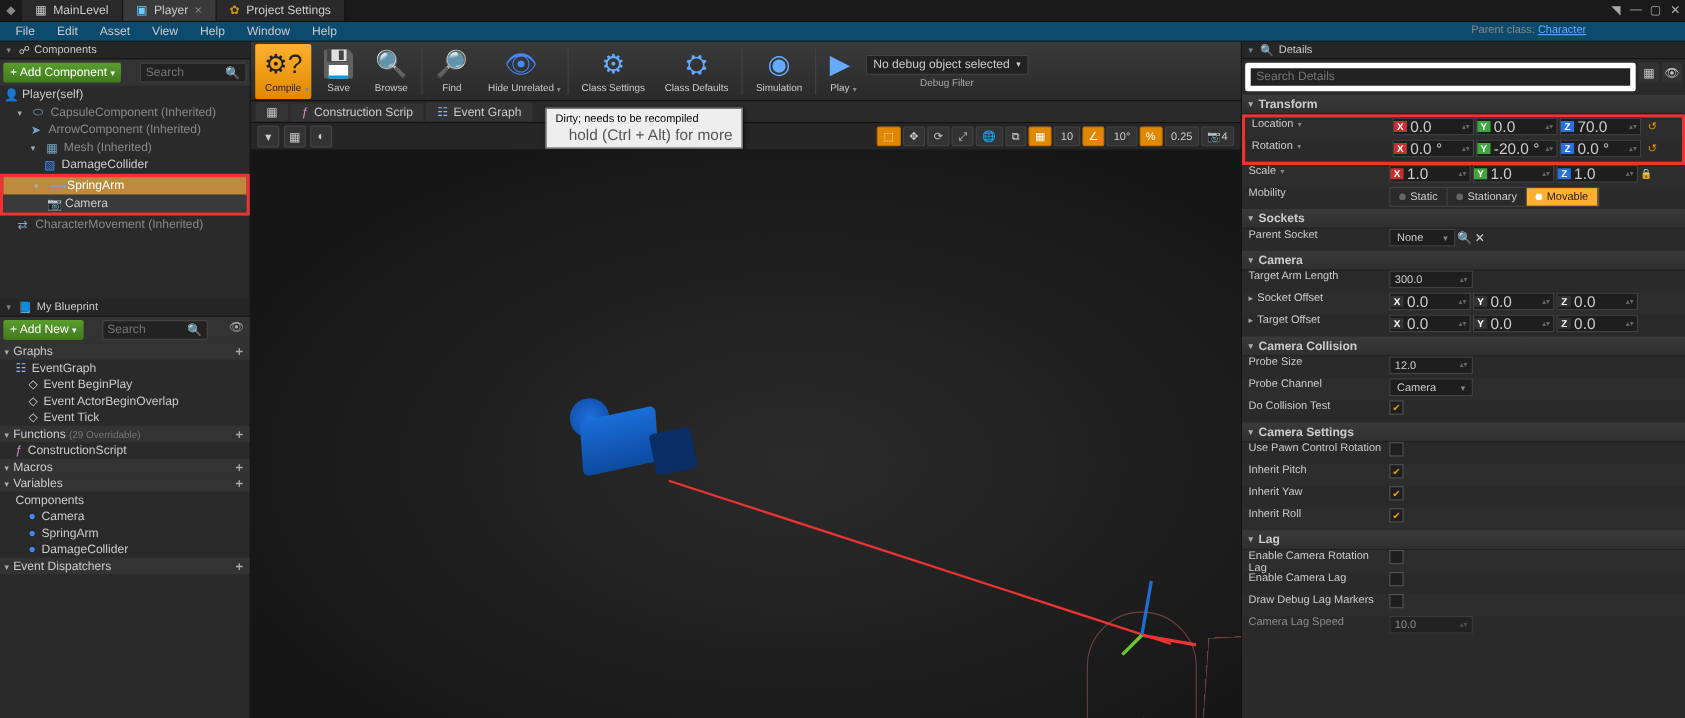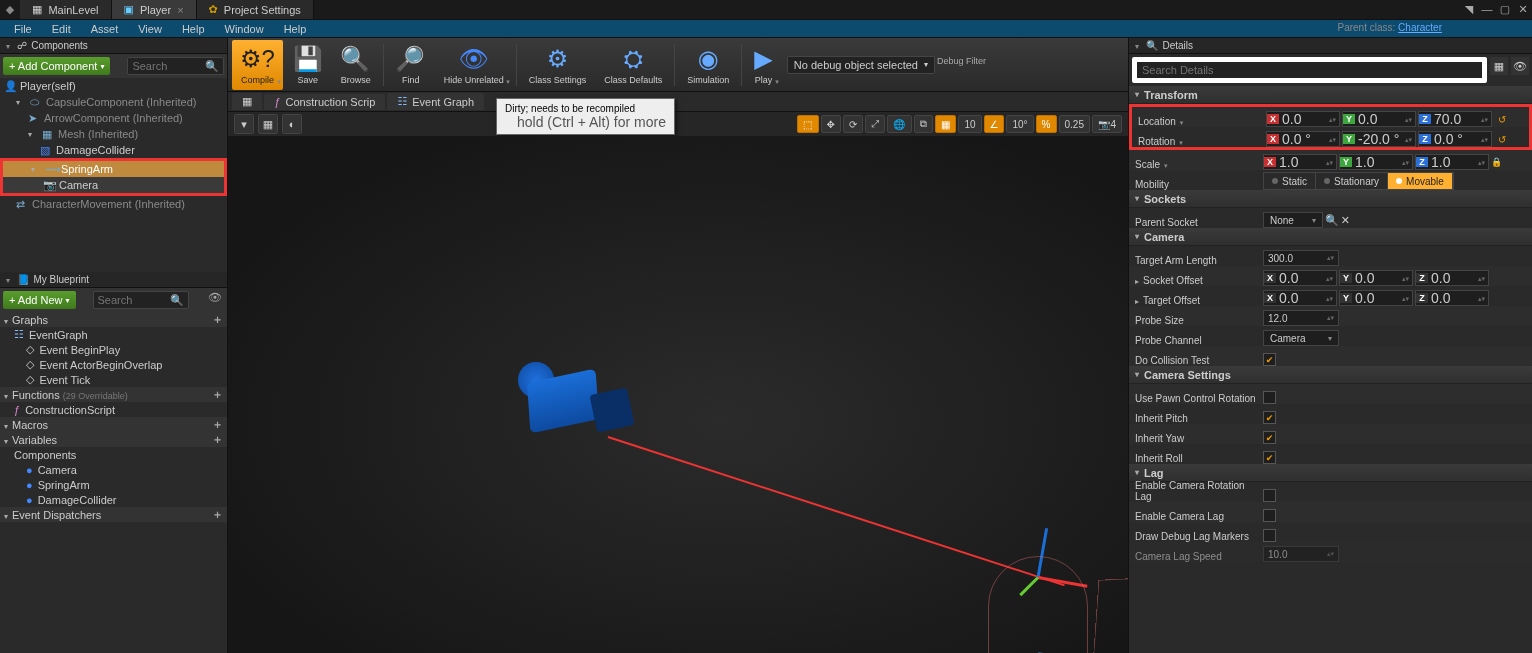--- a/index.html
+++ b/index.html
@@ -57,21 +57,21 @@
 
   
   .center-col { flex: 1; display: flex; flex-direction: column; background: #1e1e1e; position: relative; }
   .toolbar { height: 54px; background: linear-gradient(#3a3a3a,#2a2a2a); display: flex; align-items: center; padding: 0 4px; gap: 2px; border-bottom: 1px solid #111; }
   .tb-btn { display: flex; flex-direction: column; align-items: center; justify-content: center; padding: 2px 8px; height: 50px; border-radius: 2px; cursor: pointer; position: relative; }
   .tb-btn.active { background: linear-gradient(#ffb030,#e08800); color:#222;}
   .tb-btn .ico { font-size: 24px; }
   .tb-btn .lbl { font-size: 9px; margin-top: 2px; }
   .tb-btn .dd::after { content: '▾'; font-size: 7px; position: absolute; right: 2px; bottom: 4px; color: #888;}
   .tb-sep { width: 1px; height: 42px; background: #444; margin: 0 2px; }
-  .tb-group { display: flex; flex-direction: row; gap:2px; padding: 0 4px;}
+  .tb-group { display: flex; flex-direction: column; gap:2px; padding: 0 4px;}
   .debug-select { background: #222; border: 1px solid #444; padding: 2px 6px; border-radius: 2px; display:flex; align-items:center; gap:6px; cursor: pointer;}
   .debug-select::after { content: '▾'; font-size:8px;}
   .debug-filter { font-size: 9px; color: #aaa; text-align: center;}
 
   .sub-tabs { height: 20px; background: #2a2a2a; display: flex; align-items: center; padding: 0 4px; gap: 2px; border-bottom: 1px solid #111; }
   .sub-tab { padding: 2px 10px; background: #333; border-radius: 2px 2px 0 0; cursor: pointer; display:flex; align-items:center; gap:5px;}
   
   .viewport-bar { height: 24px; display:flex; align-items:center; justify-content: space-between; padding: 0 6px; background:#262626;}
   .vp-left { display:flex; gap:4px;}
   .vp-left .ico-btn { width:20px; height:20px; background:#333; border:1px solid #444; border-radius:2px; display:flex;align-items:center;justify-content:center; cursor:pointer;}
@@ -100,21 +100,21 @@
   
   .right-col { width: 404px; background: #2a2a2a; border-left: 1px solid #111; display:flex; flex-direction:column;}
   .details-search-row { display:flex; padding:3px; gap:3px; background:#2a2a2a;}
   .details-search { flex:1; background:#222; border:5px solid #ffffff; border-radius:2px; padding:2px 5px;}
   .details-search input { background:transparent; border:none; outline:none; color:#ccc; width:100%; font-size:11px;}
   .eye-sq { width:18px; height:18px; background:#333; display:flex; align-items:center; justify-content:center; cursor:pointer;}
 
   .details-body { flex:1; overflow:auto;}
   .cat-head { background: linear-gradient(#3a3a3a,#2f2f2f); height:18px; display:flex; align-items:center; padding:0 6px; font-weight:bold; font-size:11px; border-bottom:1px solid #222;}
   .cat-head::before { content:'▾'; font-size:8px; margin-right:5px; color:#aaa;}
-  .prop-row { display:flex; align-items:flex-end; height:20px; padding:0 6px;}
+  .prop-row { display:flex; align-items:flex-start; height:20px; padding:0 6px;}
   .prop-row:nth-child(odd){ background:#2d2d2d;}
   .prop-lbl { width:128px; font-size:10px; display:flex; align-items:center; gap:4px;}
   .prop-lbl .tri::before{ content:'▸'; font-size:8px; color:#aaa;}
   .prop-lbl .dd::after{ content:' ▾'; font-size:7px; color:#888;}
   .prop-val { flex:1; display:flex; gap:2px; align-items:center;}
   .vec-field { display:flex; align-items:center; background:#1e1e1e; border:1px solid #444; height:16px;}
   .vec-field .axis { width:12px; text-align:center; color:#fff; font-size:9px; font-weight:bold;}
   .vec-field .axis.x{ background:#c73030;} .vec-field .axis.y{ background:#3fa53f;} .vec-field .axis.z{ background:#2b6fd8;}
   .vec-field .vv { width:50px; padding:0 3px; font-size:14px; color:#ccc;}
   .vec-field .spin { width:10px; color:#666; font-size:7px; line-height:7px;}
@@ -597,20 +597,21 @@
               <span class="spin">▴▾</span>
             </div>
         <div class="vec-field">
               <span class="axis" style="background:#333">Z</span>
               <span class="vv">0.0</span>
               <span class="spin">▴▾</span>
             </div>
       </div>
     </div>
 
+    <div class="cat-head">Camera Collision</div>
     <div class="prop-row">
       <div class="prop-lbl">Probe Size</div>
       <div class="prop-val">
             <div class="num-field">
               <span>12.0</span>
               <span class="spin">▴▾</span>
             </div>
           </div>
     </div>
     <div class="prop-row">

